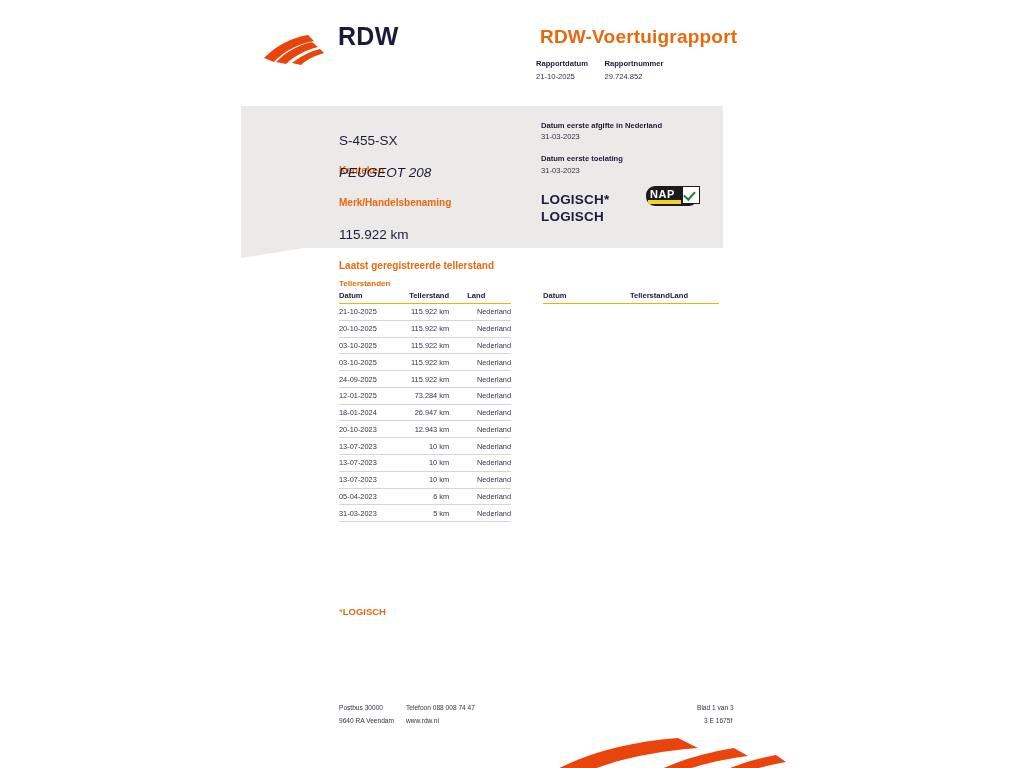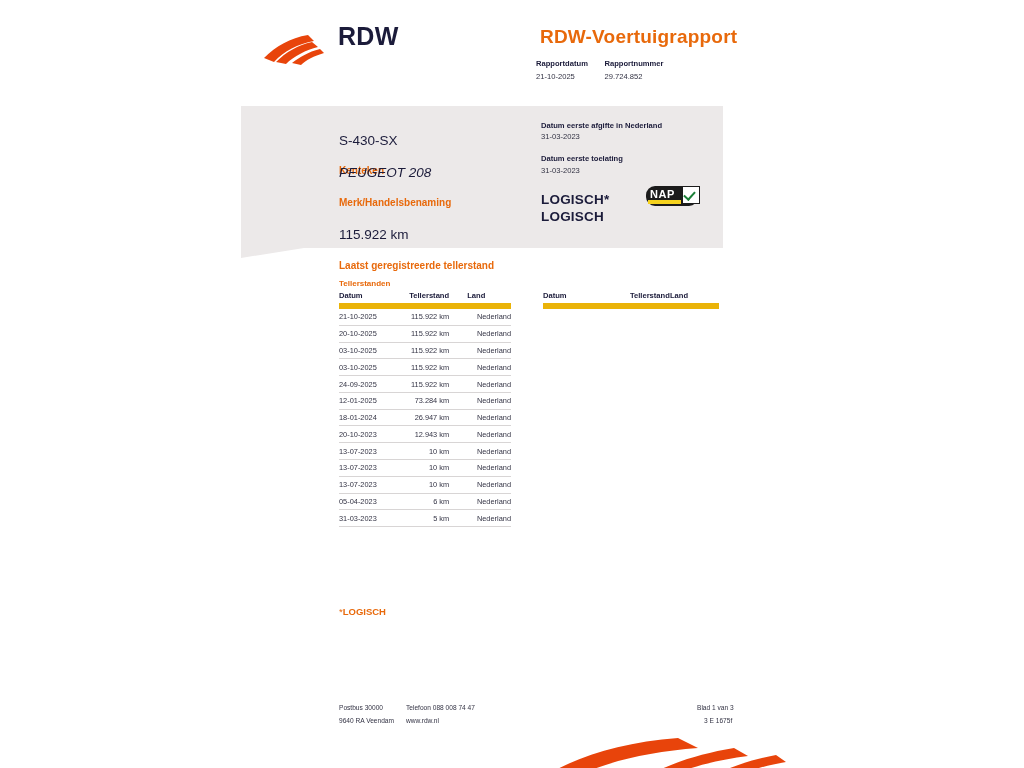--- a/index.html
+++ b/index.html
@@ -200,21 +200,21 @@
     top: 291px;
     width: 176px;
     border-collapse: collapse;
   }
   .tbl th, .tbl2 th {
     font-size: 7.6px;
     font-weight: bold;
     color: #1b1b3a;
     text-align: left;
     padding: 0 0 3px 0;
-    border-bottom: 6px solid #eab308;
+    border-bottom: 1px solid #eab308;
   }
   .tbl th.c-date, .tbl2 th.c-date { width: 62px; }
   .tbl th.c-mil,  .tbl2 th.c-mil  { width: 62px; text-align: right; }
   .tbl th.c-land, .tbl2 th.c-land { width: 48px; text-align: left; }
   .tbl td {
     font-size: 7.4px;
     color: #333344;
     padding: 3.4px 0 3.4px 0;
     border-bottom: 1px solid #d8d5d5;
     white-space: nowrap;
@@ -282,21 +282,21 @@
       <div class="meta-value">21-10-2025</div>
     </div>
     <div class="meta-col">
       <div class="meta-label">Rapportnummer</div>
       <div class="meta-value">29.724.852</div>
     </div>
   </div>
 
   <div class="panel">
     <div class="fld-label" style="left:98px; top:16px;">Kenteken</div>
-    <div class="fld-value" style="left:98px; top:27px;">S-430-SX</div>
+    <div class="fld-value" style="left:98px; top:27px;">S-455-SX</div>
 
     <div class="fld-label" style="left:98px; top:48px;">Merk/Handelsbenaming</div>
     <div class="fld-value" style="left:98px; top:59px;font-style:italic;">PEUGEOT 208</div>
 
     <div class="fld-label" style="left:98px; top:111px;">Laatst geregistreerde tellerstand</div>
     <div class="fld-value" style="left:98px; top:121px;">115.922 km</div>
 
     <div class="fld-label-dark" style="left:300px; top:15px;">Datum eerste afgifte in Nederland</div>
     <div class="fld-value-small" style="left:300px; top:26px;">31-03-2023</div>
 

